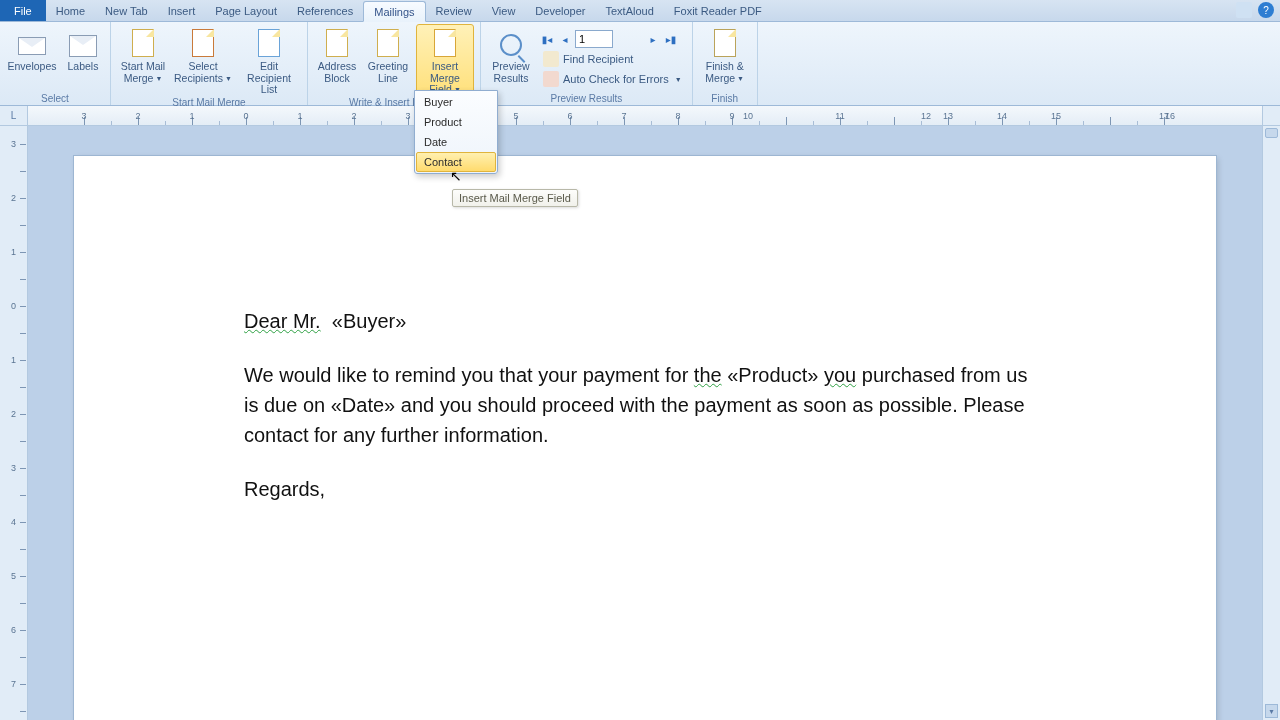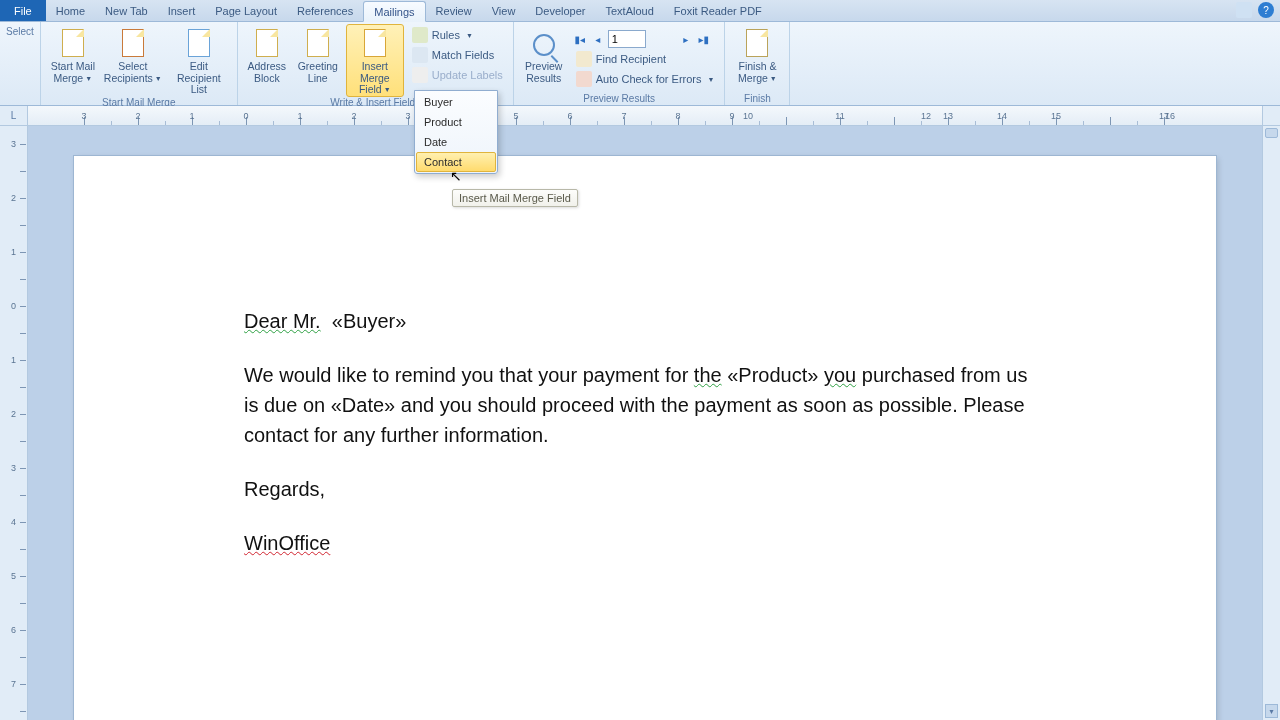--- a/index.html
+++ b/index.html
@@ -81,20 +81,34 @@
   <div class="tab">TextAloud</div>
   <div class="tab">Foxit Reader PDF</div>
   <div class="spacer"></div>
   <div class="win-btn"></div>
   <div class="help-btn">?</div>
 </div>
 
 <div class="ribbon">
 
   <div class="group">
+    <div class="group-body">
+      <div class="bigbtn">
+        <div class="ico">
+            <div class="env-shape"></div>
+          </div>
+        <span>Envelopes</span>
+      </div>
+      <div class="bigbtn" style="width:42px">
+        <div class="ico">
+            <div class="env-shape" style="height:22px"></div>
+          </div>
+        <span>Labels</span>
+      </div>
+    </div>
     <div class="group-label">Select</div>
   </div>
 
   <div class="group">
     <div class="group-body">
       <div class="bigbtn">
         <div class="ico">
             <div class="doc-shape"></div>
           </div>
         <span><span>Start Mail Merge</span><span class="dd">▼</span></span>
@@ -127,35 +141,20 @@
         <div class="ico">
             <div class="doc-shape"></div>
           </div>
         <span>Greeting Line</span>
       </div>
       <div class="bigbtn highlight" style="width:58px">
         <div class="ico">
             <div class="doc-shape" style="border-color:#d8a637"></div>
           </div>
         <span><span>Insert Merge Field</span><span class="dd">▼</span></span>
-      </div>
-      <div class="smallstack">
-        <div class="smallbtn">
-            <span class="sico" style="background:#dfe9c9"></span>
-            <span>Rules</span>
-            <span class="dd">▼</span>
-          </div>
-        <div class="smallbtn">
-            <span class="sico" style="background:#dce7f2"></span>
-            <span>Match Fields</span>
-          </div>
-        <div class="smallbtn disabled">
-            <span class="sico" style="background:#eee"></span>
-            <span>Update Labels</span>
-          </div>
       </div>
     </div>
     <div class="group-label">Write &amp; Insert Fields</div>
   </div>
 
   <div class="group">
     <div class="group-body">
       <div class="bigbtn" style="width:48px">
         <div class="ico">
             <div class="mag-shape"></div>
@@ -307,21 +306,20 @@
     <div class="page">
       <div class="page-content">
         <p>
           <span class="wavy-g">Dear Mr.</span>
           <span>&nbsp;</span><span>«Buyer»</span>
         </p>
         <p>
           <span>We would like to remind you that your payment for </span><span class="wavy-g">the</span><span> «Product» </span><span class="wavy-g">you</span><span> purchased from us is due on «Date» and you should proceed with the payment as soon as possible. Please contact   for any further information.</span>
         </p>
         <p>Regards,</p>
-        <p><span class="wavy-r">WinOffice</span></p>
       </div>
     </div>
   </div>
   <div class="right-scroll">
     <div class="thumb"></div>
     <div class="arrdn">▾</div>
   </div>
 </div>
 
 <div class="merge-menu">

